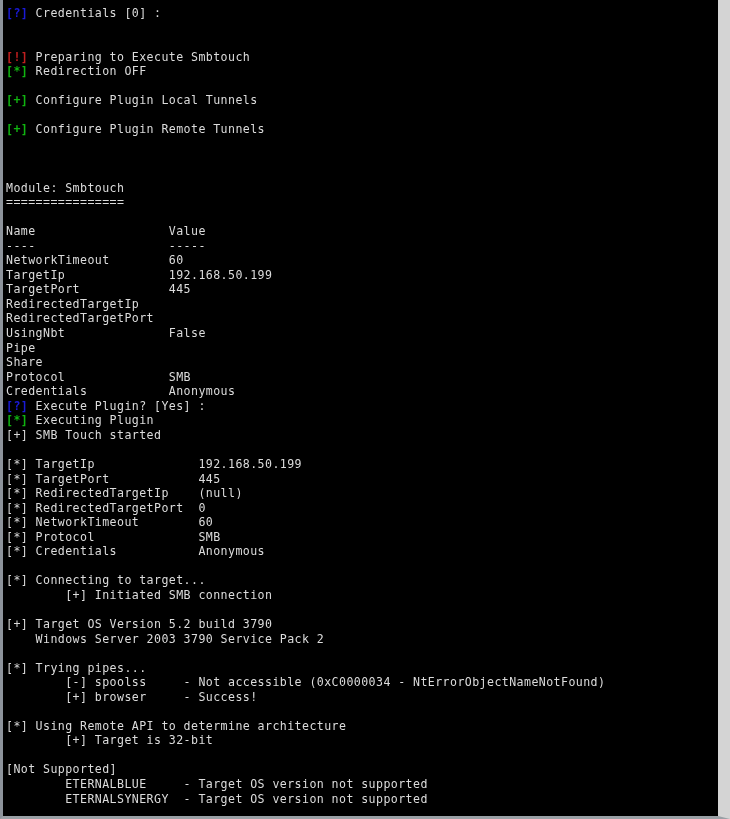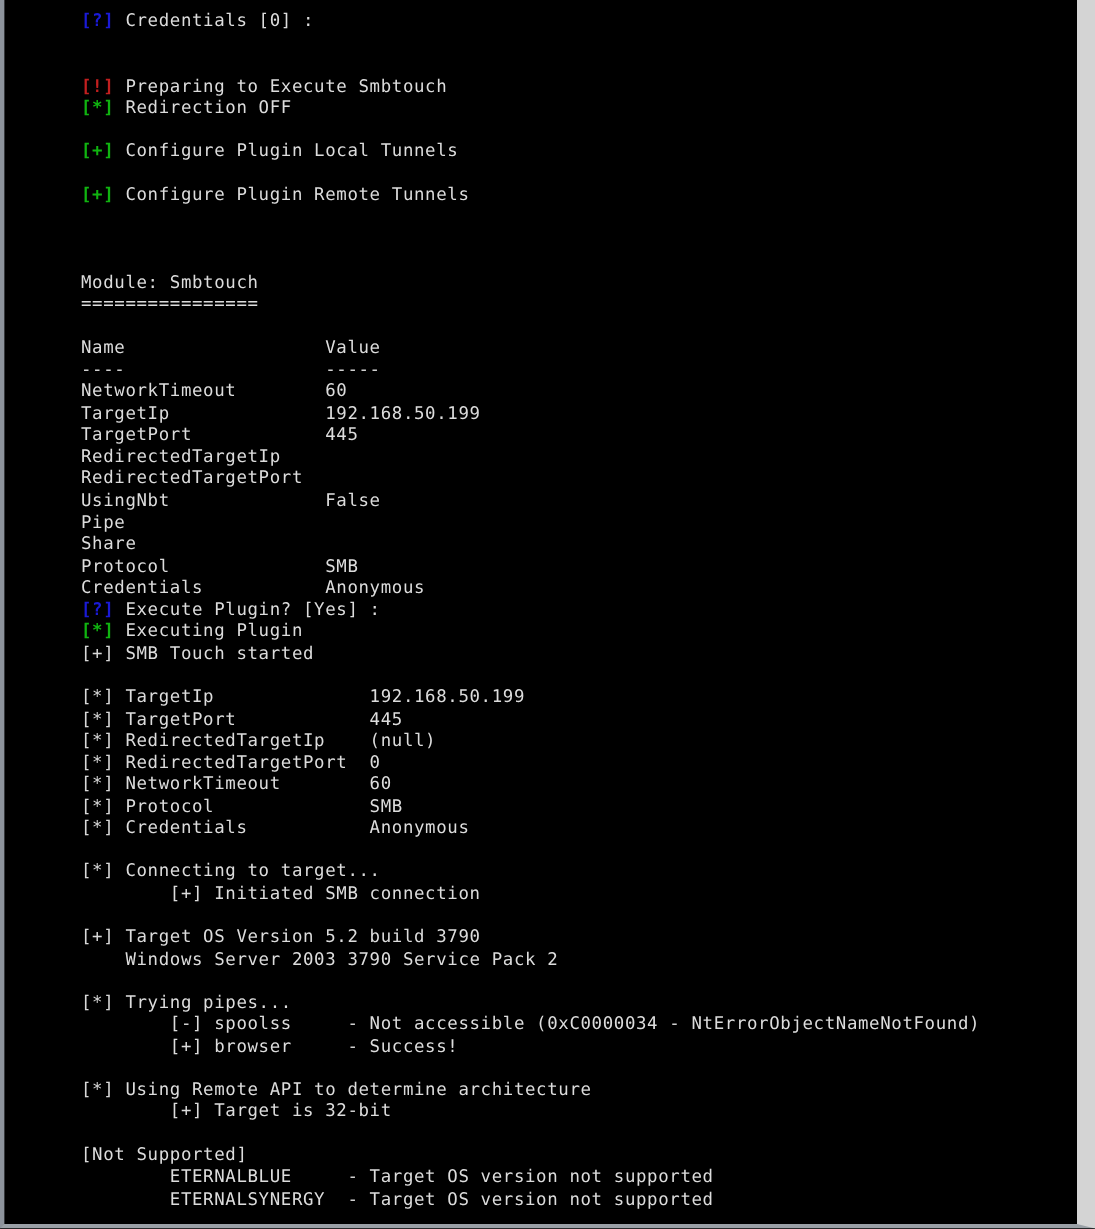--- a/index.html
+++ b/index.html
@@ -31,21 +31,20 @@
     letter-spacing: 0.42px;
     color: #d8d8d8;
     padding: 6px 0 0 3px;
     box-sizing: border-box;
     white-space: pre;
     overflow: hidden;
   }
   .line {
     height: 14.55px;
     white-space: pre;
-    margin-left: 48px;
   }
   .tag-blue   { color: #1a1ad6; font-weight: bold; }
   .tag-red    { color: #c21f1f; font-weight: bold; }
   .tag-green  { color: #10b410; font-weight: bold; }
   .tag-white  { color: #d8d8d8; }
   .txt        { color: #dcdcdc; }
 </style>
 </head>
 <body>
 

